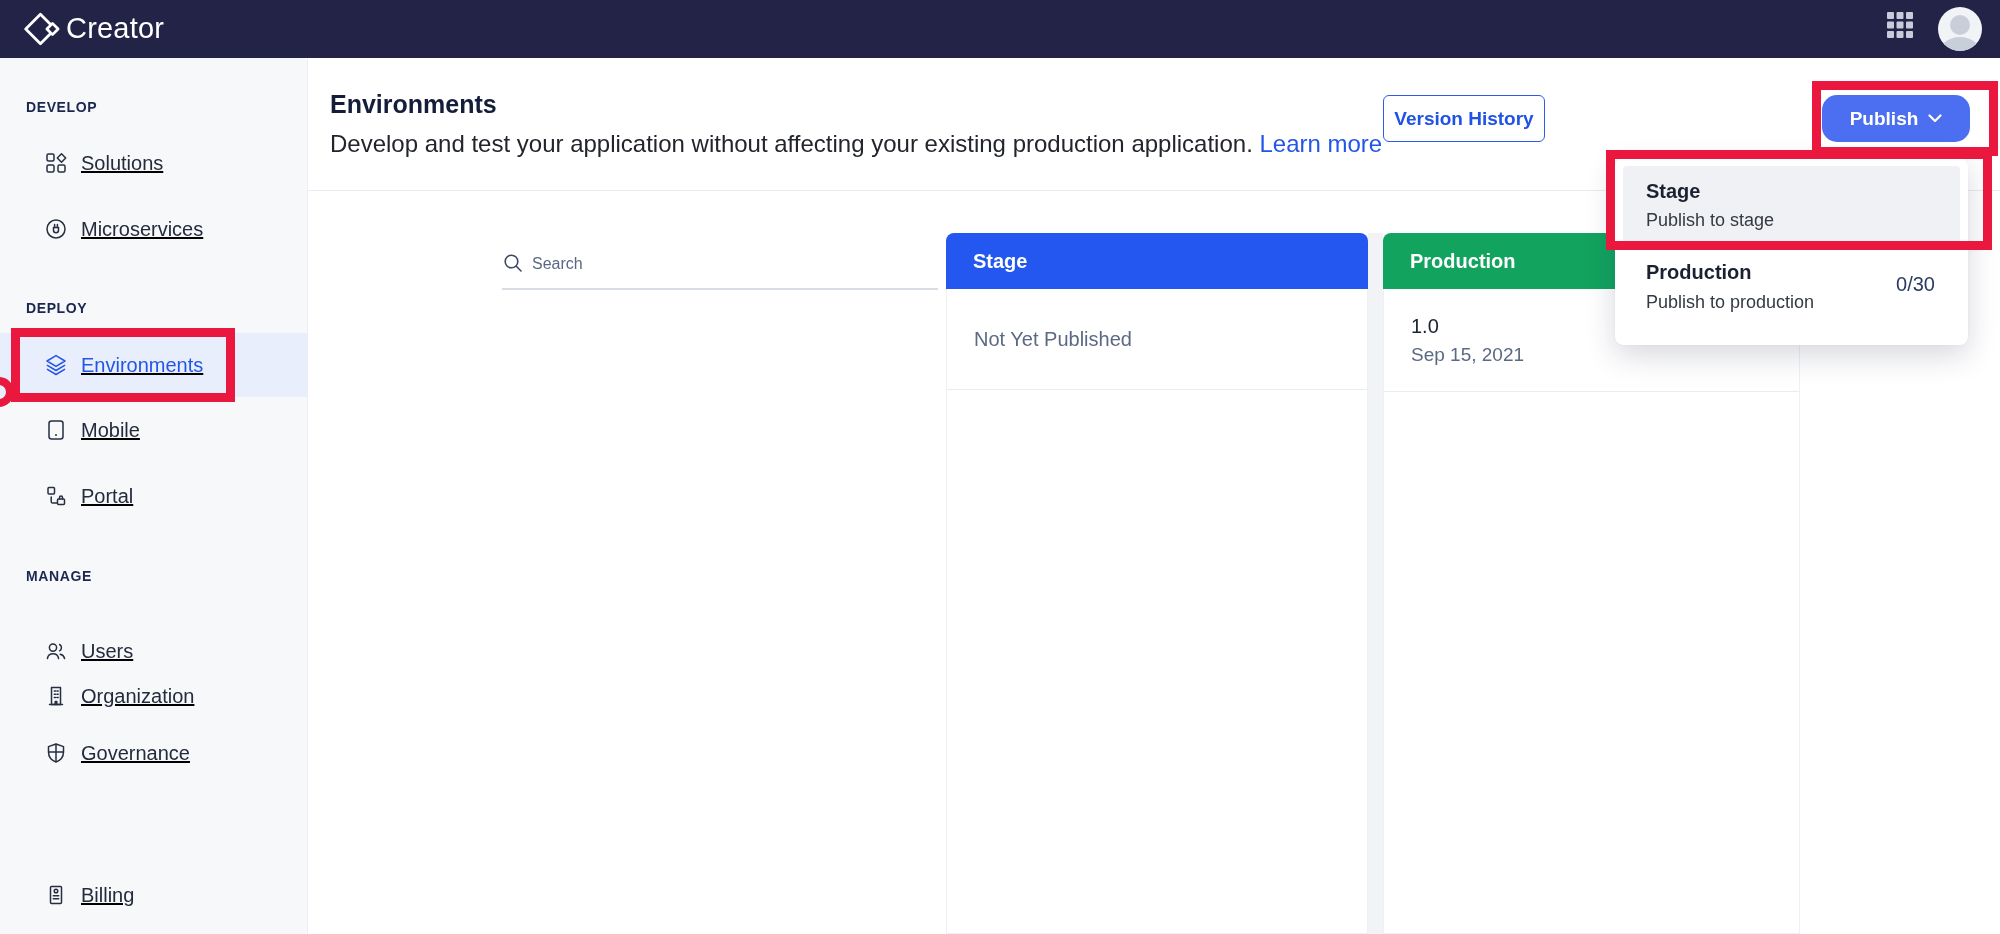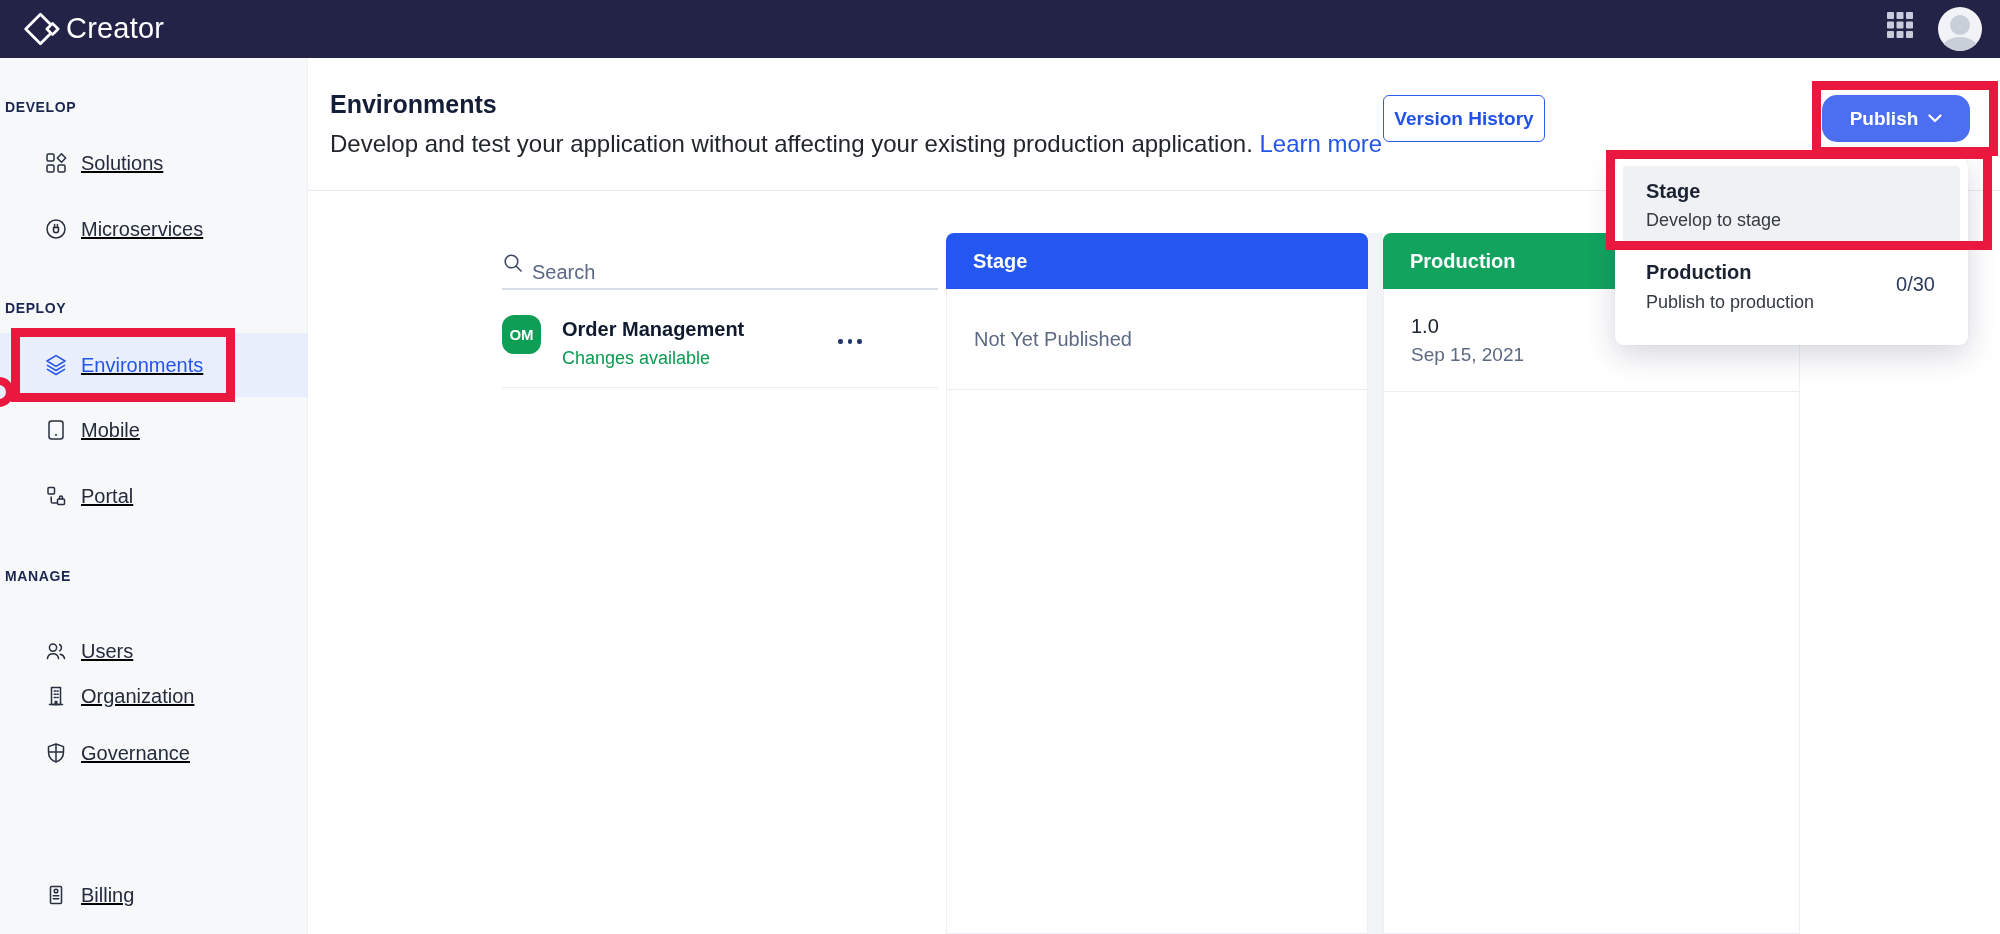--- a/index.html
+++ b/index.html
@@ -13,21 +13,21 @@
   .logo-icon { position:absolute; left:24px; top:11px; }
   .brand { position:absolute; left:66px; top:12px; font-size:29px; font-weight:500; color:#ffffff; letter-spacing:.2px; }
   .grid-icon { position:absolute; left:1887px; top:12px; width:26px; height:26px; cursor:pointer; }
   .nav-avatar { position:absolute; left:1938px; top:7px; width:44px; height:44px; border-radius:50%;
     background:#f1f3f6; overflow:hidden; cursor:pointer; }
   .nav-avatar .head { position:absolute; left:12px; top:8px; width:20px; height:20px; border-radius:50%; background:#c8cfd8; }
   .nav-avatar .torso { position:absolute; left:4px; top:30px; width:36px; height:24px; border-radius:50%; background:#c8cfd8; }
 
   
   .sidebar { position:absolute; left:0; top:58px; width:308px; height:876px; background:#f7f8fa; border-right:1px solid #eef0f3; z-index:5; }
-  .side-section-label { position:absolute; left:5px; font-size:14px; font-weight:700; letter-spacing:.6px; color:#1c2750; }
+  .side-section-label { position:absolute; left:26px; font-size:14px; font-weight:700; letter-spacing:.6px; color:#1c2750; }
   .side-item { position:absolute; left:0; width:308px; height:30px; display:flex; align-items:center; cursor:pointer;text-decoration:underline; }
   .side-item .si-icon { margin-left:44px; width:24px; height:24px; flex:0 0 24px; }
   .side-item .si-label { margin-left:13px; font-size:20px; color:#232b3d; }
   .side-item.active { height:64px; background:#e8eefb; }
   .side-item.active .si-label { color:#2356e8; }
   svg.ic { stroke:#262e40; fill:none; stroke-width:1.5; stroke-linecap:round; stroke-linejoin:round; }
   .side-item.active svg.ic { stroke:#2456e4; }
 
   
   .page-title { position:absolute; left:330px; top:90px; font-size:25px; font-weight:600; color:#141e38; }
@@ -58,22 +58,22 @@
   
   .ann { position:absolute; border:9px solid #ea173f; z-index:20; pointer-events:none; }
   .ann-env { left:11px; top:328px; width:224px; height:74px; }
   .ann-publish { left:1812px; top:81px; width:186px; height:75px; }
   .ann-stage { left:1606px; top:150px; width:386px; height:100px; }
   .ann-blob { position:absolute; left:-16px; top:377px; width:30px; height:30px; border:8px solid #ea173f; border-radius:50%; z-index:19; pointer-events:none; }
 
   
   .search-wrap { position:absolute; left:502px; top:248px; width:436px; height:42px; }
   .search-wrap svg { position:absolute; left:0; top:4px; }
-  .search-input { position:absolute; left:30px; top:8px; width:390px; height:32px; border:none; outline:none; background:transparent;
-    font-family:"Liberation Sans", sans-serif; font-size:20px; color:#2a3550; }
+  .search-input { position:absolute; left:30px; top:0; width:390px; height:32px; border:none; outline:none; background:transparent;
+    font-family:"Liberation Sans", sans-serif; font-size:16px; color:#2a3550; }
   .search-input::placeholder { color:#5a6885; opacity:1; }
   .search-underline { position:absolute; left:0; top:40px; width:436px; height:1.5px; background:#d8dce5; }
 
   .app-row { position:absolute; left:502px; top:313px; width:436px; height:75px; border-bottom:1px solid #e9ecf1; cursor:pointer; }
   .app-avatar { position:absolute; left:0; top:2px; width:39px; height:39px; border-radius:12px; background:#0f9e55;
     display:flex; align-items:center; justify-content:center; color:#fff; font-size:15px; font-weight:700; }
   .app-name { position:absolute; left:60px; top:5px; font-size:20px; font-weight:700; color:#101a2e; }
   .app-status { position:absolute; left:60px; top:35px; font-size:18px; color:#0a9b50; }
   .app-menu { position:absolute; left:330px; top:20px; display:flex; gap:5px; padding:6px; cursor:pointer; }
   .app-menu i { width:4.5px; height:4.5px; border-radius:50%; background:#1f3666; }
@@ -256,30 +256,20 @@
 
   <div class="search-wrap">
     <svg width="22" height="22" viewBox="0 0 22 22">
       <circle cx="9.5" cy="9.5" r="6.3" fill="none" stroke="#3a4763" stroke-width="1.6"></circle>
       <path d="M14.3 14.3 L19 19" stroke="#3a4763" stroke-width="1.6" stroke-linecap="round"></path>
     </svg>
     <input class="search-input" type="text" placeholder="Search" style="">
     <div class="search-underline"></div>
   </div>
 
-  <div class="app-row">
-    <span class="app-avatar">OM</span>
-    <span class="app-name">Order Management</span>
-    <span class="app-status">Changes available</span>
-    <span class="app-menu">
-        <i></i>
-        <i></i>
-        <i></i>
-      </span>
-  </div>
 
   <div class="col-gap"></div>
 
   <div class="env-col col-stage">
     <div class="col-header">Stage</div>
     <div class="col-body">
       <div class="cell cell-stage">Not Yet Published</div>
     </div>
   </div>
 
@@ -289,21 +279,21 @@
       <div class="cell cell-prod">
         <span class="cell-version">1.0</span>
         <span class="cell-date">Sep 15, 2021</span>
       </div>
     </div>
   </div>
 
   <div class="dropdown">
     <div class="dd-item hl">
       <span class="dd-title">Stage</span>
-      <span class="dd-sub">Develop to stage</span>
+      <span class="dd-sub">Publish to stage</span>
     </div>
     <div class="dd-item plain">
       <span class="dd-title">Production</span>
       <span class="dd-sub">Publish to production</span>
       <span class="dd-badge">0/30</span>
     </div>
   </div>
 
   <div class="ann ann-env"></div>
   <div class="ann-blob"></div>

